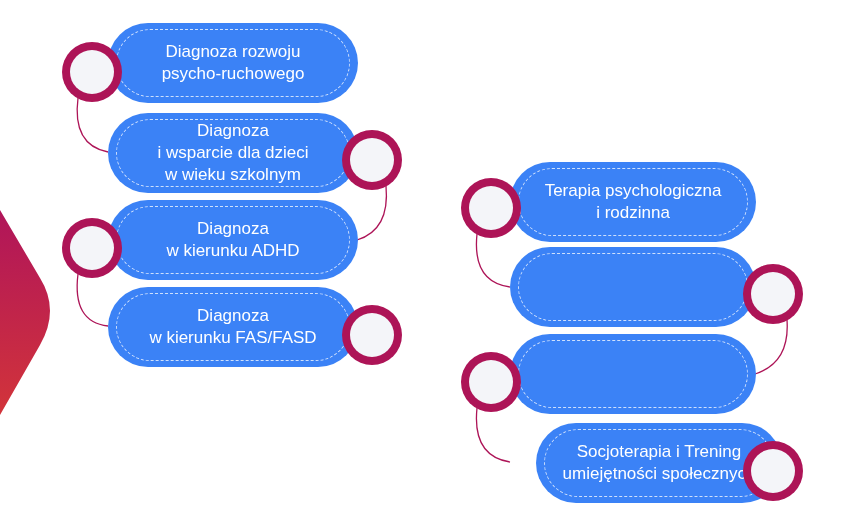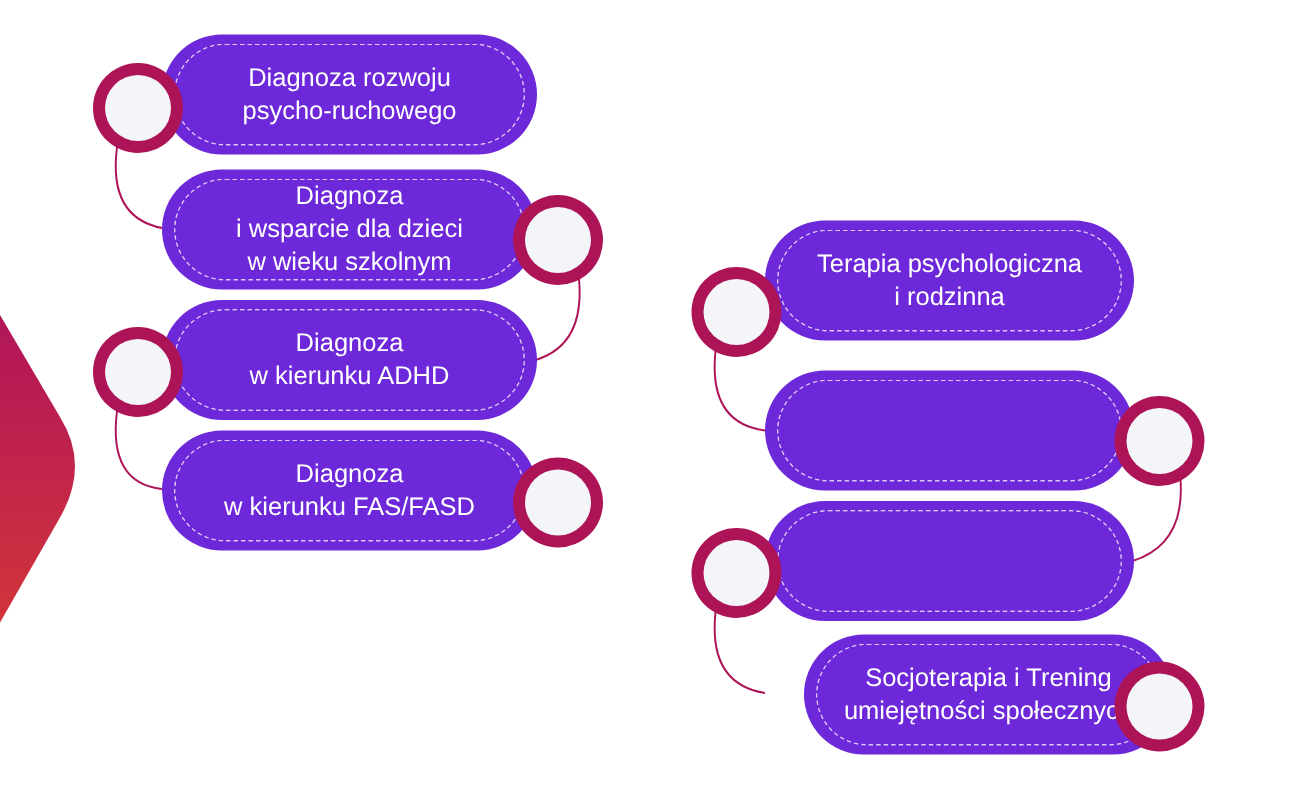--- a/index.html
+++ b/index.html
@@ -1,19 +1,19 @@
 <!DOCTYPE html>
 <html><head>
 <meta charset="utf-8">
 <style>
   html, body { margin:0; padding:0; }
   body { width:860px; height:530px; background:#ffffff; position:relative; overflow:hidden;
          font-family:"Liberation Sans", "DejaVu Sans", sans-serif; }
   .deco { position:absolute; left:0; top:0; }
-  .pill { position:absolute; height:80px; border-radius:40px; background:#6d28d9; box-sizing:border-box; }
+  .pill { position:absolute; height:80px; border-radius:40px; background:#3b82f6; box-sizing:border-box; }
   .pill .dash { position:absolute; left:8px; right:8px; top:6px; bottom:6px; border:1.5px dashed rgba(255,255,255,0.75); border-radius:34px; }
   .pill .label { position:absolute; left:20px; right:20px; top:0; bottom:0; display:flex; align-items:center; justify-content:center;
                  text-align:center; color:#ffffff; font-size:17px; line-height:22px; white-space:pre-line; }
   .node { position:absolute; width:60px; height:60px; border-radius:50%; background:#ad1457; }
   .node::after { content:""; position:absolute; left:8px; top:8px; width:44px; height:44px; border-radius:50%; background:#f4f5f9; }
 </style>
 </head>
 <body>
 
 <svg class="deco" width="860" height="530">
@@ -56,21 +56,21 @@
 </div>
 <div class="node" style="left:62px;top:218px;"></div>
 
 <div class="pill" style="left:108px;top:287px;width:250px;">
   <div class="dash"></div>
   <div class="label">Diagnoza
 w kierunku FAS/FASD</div>
 </div>
 <div class="node" style="left:342px;top:305px;"></div>
 
-<div class="pill" style="left:510px;top:147px;width:246px;">
+<div class="pill" style="left:510px;top:162px;width:246px;">
   <div class="dash"></div>
   <div class="label">Terapia psychologiczna
 i rodzinna</div>
 </div>
 <div class="node" style="left:461px;top:178px;"></div>
 
 <div class="pill" style="left:510px;top:247px;width:246px;">
   <div class="dash"></div>
 </div>
 <div class="node" style="left:743px;top:264px;"></div>

